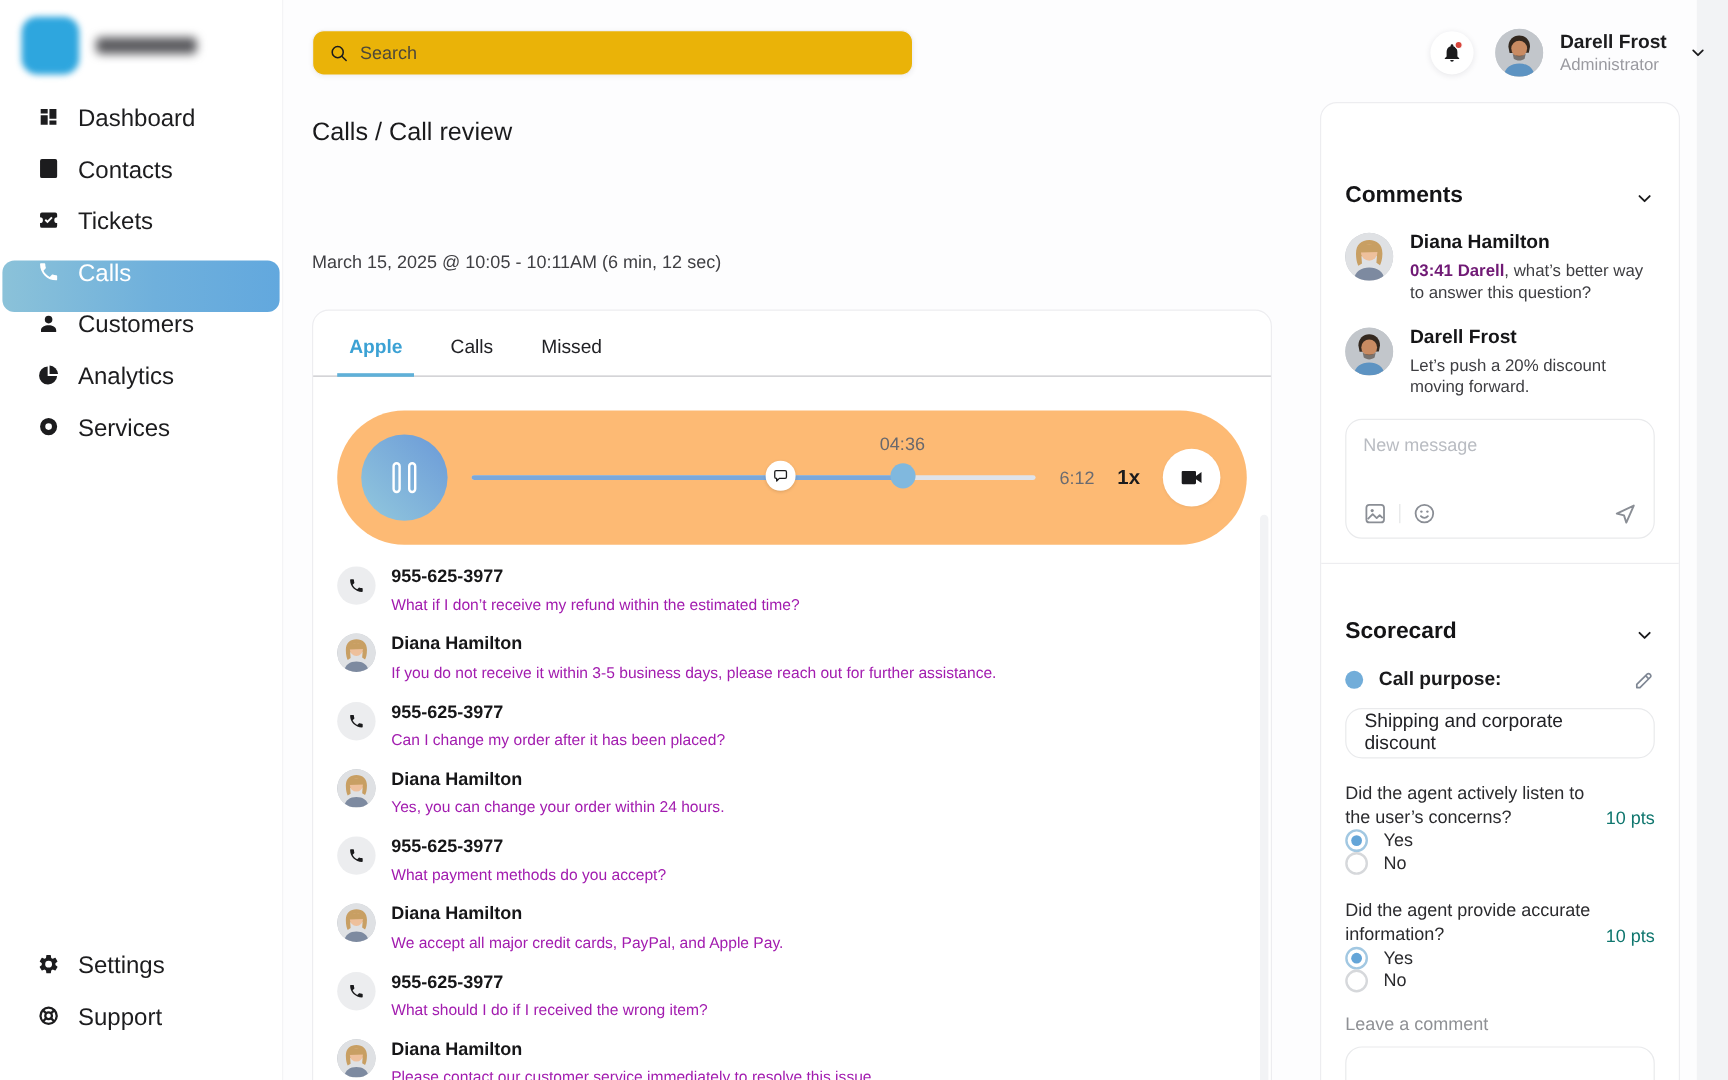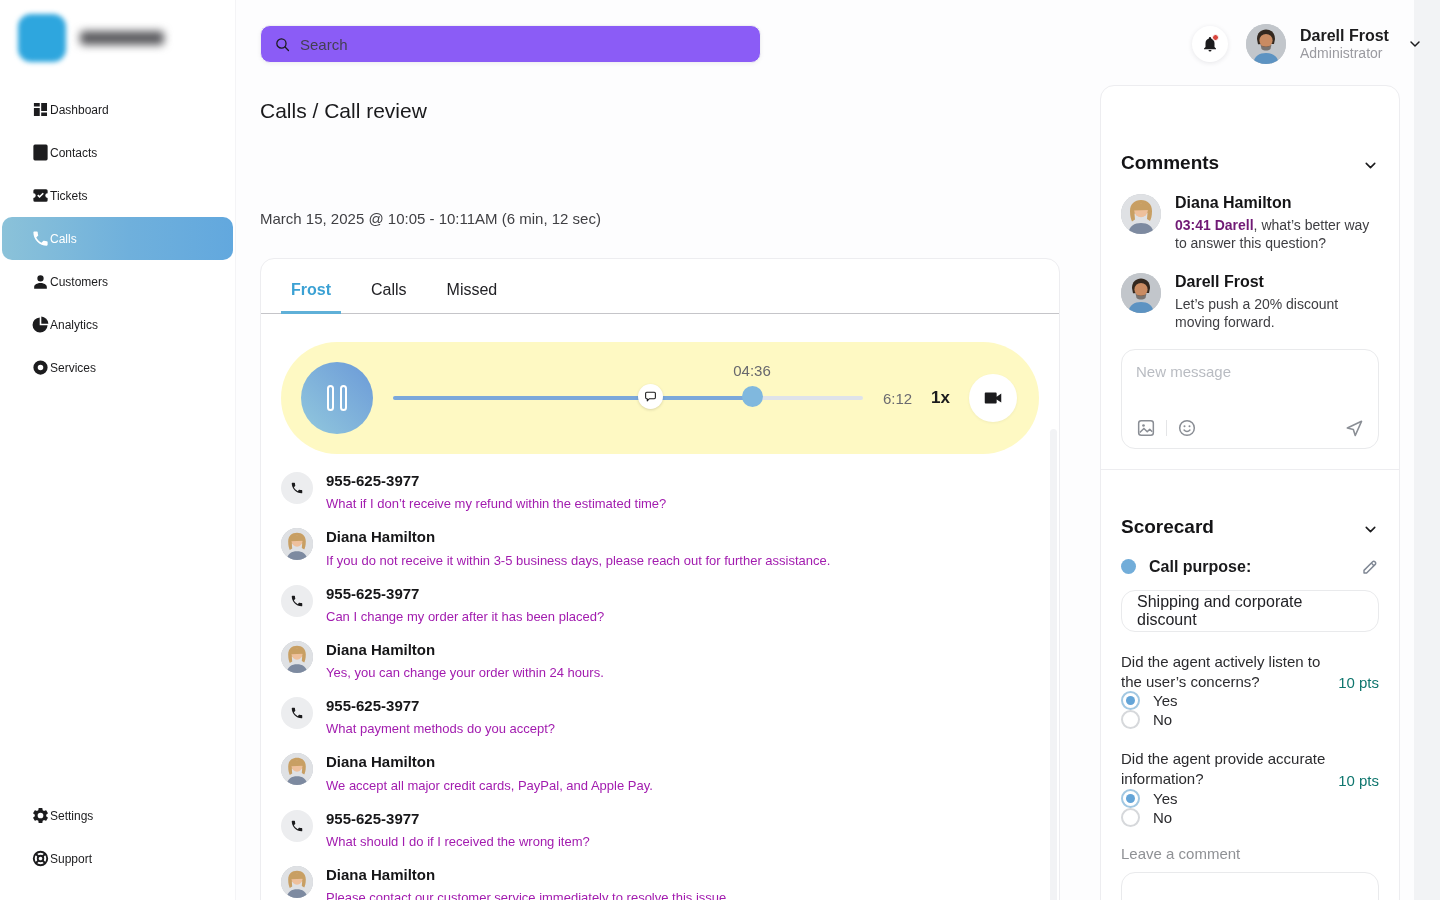--- a/index.html
+++ b/index.html
@@ -8,27 +8,27 @@
   .app { position:relative; width:1440px; height:900px; background:#fdfdfe; }
   .gutter { position:absolute; right:0; top:0; width:26px; height:900px; background:#f2f3f5; }
 
   
   .sidebar { position:absolute; left:0; top:0; width:236px; height:900px; background:#ffffff; border-right:1px solid #f4f4f6; }
   .logo { position:absolute; left:18px; top:14px; display:flex; align-items:center; gap:14px; }
   .logo-mark { width:48px; height:48px; border-radius:13px; background:#2ea6de; filter:blur(2.5px); }
   .logo-text { width:84px; height:14px; border-radius:4px; background:#5b5b5f; filter:blur(4px); }
   .nav { position:absolute; top:88px; left:0; right:0; }
   .nav-footer { position:absolute; bottom:20px; left:0; right:0; }
-  .nav-item { display:flex; align-items:center; height:43px; padding-left:31px; font-size:12px; color:#1c1c1e; cursor:pointer; }
+  .nav-item { display:flex; gap:15px; height:43px; padding-left:31px; font-size:20px; color:#1c1c1e; cursor:pointer; }
   .nav-item svg { width:19px; height:19px; flex:none; }
   .nav-item.active { margin:0 2px; border-radius:10px; padding-left:29px; color:#ffffff;
       background:linear-gradient(90deg,#8bc2d9 0%,#6fb0dc 55%,#62a8de 100%); }
 
   
-  .search { position:absolute; left:260px; top:25px; width:501px; height:38px; background:#8b5cf6; border:1px solid #f1f1f4;
+  .search { position:absolute; left:260px; top:25px; width:501px; height:38px; background:#eab308; border:1px solid #f1f1f4;
       border-radius:10px; box-shadow:0 1px 4px rgba(25,25,45,.05); display:flex; align-items:center; padding:0 13px; gap:9px; }
   .search svg { width:17px; height:17px; }
   .search input { border:none; outline:none; flex:1; font-size:15px; font-family:inherit; color:#2c2c2e; background:transparent; }
   .search input::placeholder { color:#3c3c40; opacity:.9; }
   .bell { position:absolute; left:1192px; top:26px; width:36px; height:36px; border-radius:50%; background:#fff;
       box-shadow:0 1px 5px rgba(25,25,45,.10); display:flex; align-items:center; justify-content:center; cursor:pointer; }
   .bell svg { width:18px; height:18px; }
   .bell .dot { position:absolute; top:8px; right:9px; width:7px; height:7px; border-radius:50%; background:#d8453c; border:1.5px solid #fff; }
   .user-chip { position:absolute; left:1246px; top:24px; display:flex; align-items:center; gap:14px; cursor:pointer; }
   .avatar { border-radius:50%; overflow:hidden; flex:none; background:#c3c7cc; }
@@ -46,21 +46,21 @@
 
   
   .main-card { position:absolute; left:260px; top:258px; width:800px; height:680px; background:#fff;
       border:1px solid #ededf0; border-radius:14px; }
   .tabs { display:flex; gap:20px; padding:18px 20px 0; border-bottom:1px solid rgba(90,90,100,.35); }
   .tab { padding:4px 10px 12px; font-size:16px; color:#222226; cursor:pointer; border-bottom:3px solid transparent; margin-bottom:-1px; }
   .tab.active { color:#3ba1d4; font-weight:700; border-bottom-color:#5fb0d8; }
   .card-scrollbar { position:absolute; right:2px; top:170px; bottom:10px; width:7px; border-radius:4px; background:#f2f3f5; }
 
   
-  .player { margin:28px 20px 0; height:112px; border-radius:60px; background:#fef9c3; display:flex; align-items:center; padding:0 22px 0 20px; }
+  .player { margin:28px 20px 0; height:112px; border-radius:60px; background:#fdba74; display:flex; align-items:center; padding:0 22px 0 20px; }
   .play-btn { width:72px; height:72px; border-radius:50%; flex:none; cursor:pointer;
       background:linear-gradient(45deg,#90c6dd 5%,#6d9cd8 95%); display:flex; align-items:center; justify-content:center; gap:6px; }
   .pause-bar { width:7px; height:26px; border:2.5px solid #fff; border-radius:4px; }
   .track-wrap { flex:1; position:relative; height:56px; margin:0 20px; }
   .track { position:absolute; left:0; right:0; top:26px; height:4px; border-radius:2px; background:#dfe3e9; }
   .track-fill { height:4px; border-radius:2px; background:#7ba8da; width:76%; }
   .marker { position:absolute; top:14px; width:25px; height:25px; margin-left:-12px; background:#fff; border-radius:50%;
       box-shadow:0 1px 3px rgba(0,0,0,.14); display:flex; align-items:center; justify-content:center; cursor:pointer; }
   .marker svg { width:13px; height:13px; }
   .thumb { position:absolute; top:16px; width:21px; height:21px; margin-left:-10px; border-radius:50%; background:#80b8de; cursor:pointer; }
@@ -292,21 +292,21 @@
     <svg class="chev">
         <use href="#i-chevron"></use>
       </svg>
   </div>
 
   <div class="breadcrumb">Calls / Call review</div>
   <div class="page-sub">March 15, 2025 @ 10:05 - 10:11AM (6 min, 12 sec)</div>
 
   <div class="main-card">
     <div class="tabs">
-      <div class="tab active">Frost</div>
+      <div class="tab active">Apple</div>
       <div class="tab">Calls</div>
       <div class="tab">Missed</div>
     </div>
 
     <div class="player">
       <div class="play-btn">
         <span class="pause-bar"></span>
         <span class="pause-bar"></span>
       </div>
       <div class="track-wrap">

